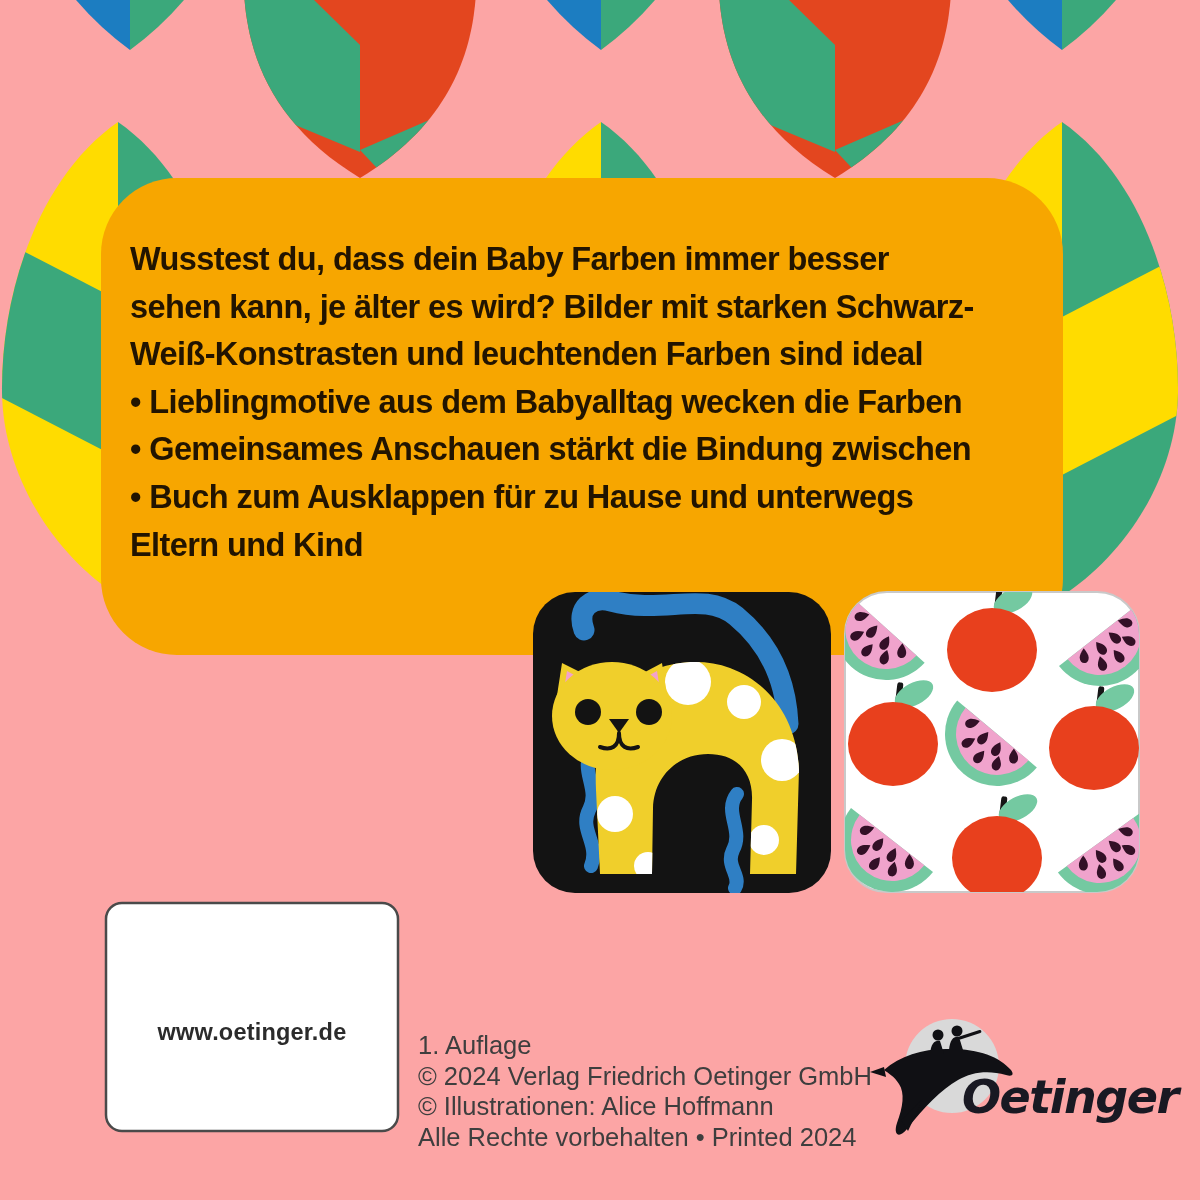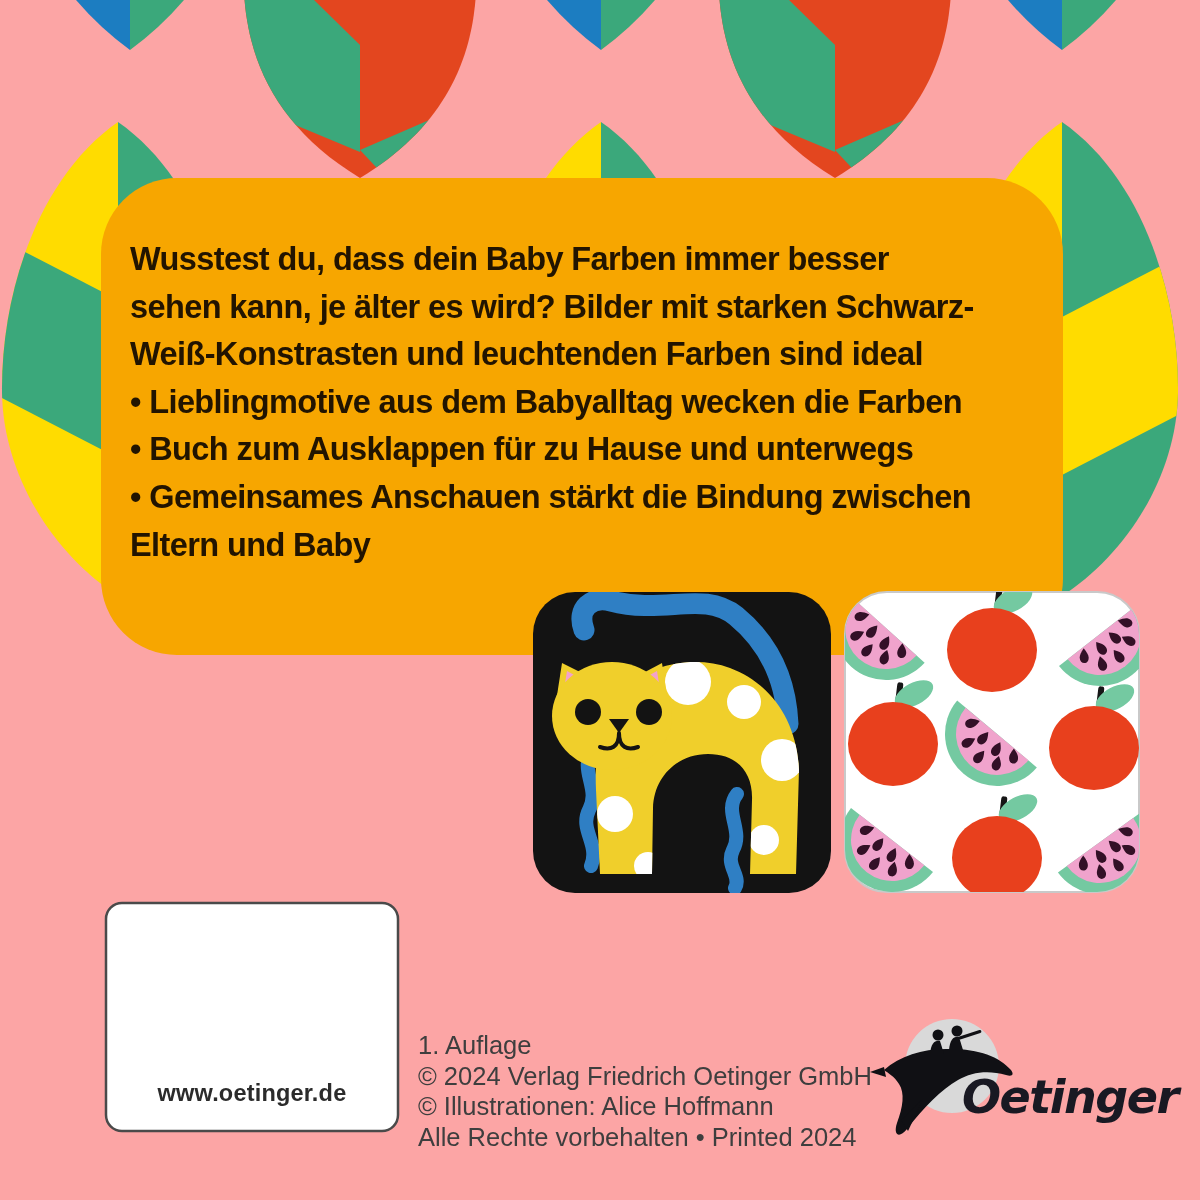--- a/index.html
+++ b/index.html
@@ -5,21 +5,21 @@
   html,body{margin:0;padding:0;background:#888;}
   #page{position:relative;width:1200px;height:1200px;background:#fca5a5;overflow:hidden;
         font-family:"Liberation Sans",sans-serif;margin:0 auto;}
   .abs{position:absolute;}
   #bg-art{position:absolute;left:0;top:0;width:1200px;height:1200px;}
   
   .info-lines{left:130px;top:236px;width:930px;}
   .info-line{white-space:nowrap;font-weight:bold;font-size:32.5px;line-height:47.6px;
              color:#221400;letter-spacing:-0.6px;}
   
-  .weburl{left:106px;top:1080px;width:292px;text-align:center;
+  .weburl{left:106px;top:1019px;width:292px;text-align:center;
           font-weight:bold;font-size:23.5px;color:#2b2b2b;letter-spacing:0.2px;}
   
   .imprint{left:418px;top:986px;font-size:25.5px;line-height:30.6px;color:#3e3e3e;margin-top:44px;}
   
   .wordmark{left:962px;top:1070px;font-family:"DejaVu Sans",sans-serif;
             font-style:italic;font-weight:bold;font-size:46px;color:#191923;letter-spacing:-1.5px;}
 </style>
 </head>
 <body>
 
@@ -194,23 +194,23 @@
         <rect x="958" y="1037" width="24" height="3" rx="1.5" transform="rotate(-18 958 1037)"></rect>
       </g>
     </g>
   </svg>
 
   <div class="abs info-lines">
     <div class="info-line">Wusstest du, dass dein Baby Farben immer besser</div>
     <div class="info-line">sehen kann, je älter es wird? Bilder mit starken Schwarz-</div>
     <div class="info-line">Weiß-Konstrasten und leuchtenden Farben sind ideal</div>
     <div class="info-line">• Lieblingmotive aus dem Babyalltag wecken die Farben</div>
+    <div class="info-line">• Gemeinsames Anschauen stärkt die Bindung zwischen</div>
     <div class="info-line">• Buch zum Ausklappen für zu Hause und unterwegs</div>
-    <div class="info-line">• Gemeinsames Anschauen stärkt die Bindung zwischen</div>
-    <div class="info-line">Eltern und Baby</div>
+    <div class="info-line">Eltern und Kind</div>
   </div>
 
   <div class="abs weburl">www.oetinger.de</div>
 
   <div class="abs imprint">
     <div>1. Auflage</div>
     <div>© 2024 Verlag Friedrich Oetinger GmbH</div>
     <div>© Illustrationen: Alice Hoffmann</div>
     <div>Alle Rechte vorbehalten • Printed 2024</div>
   </div>

